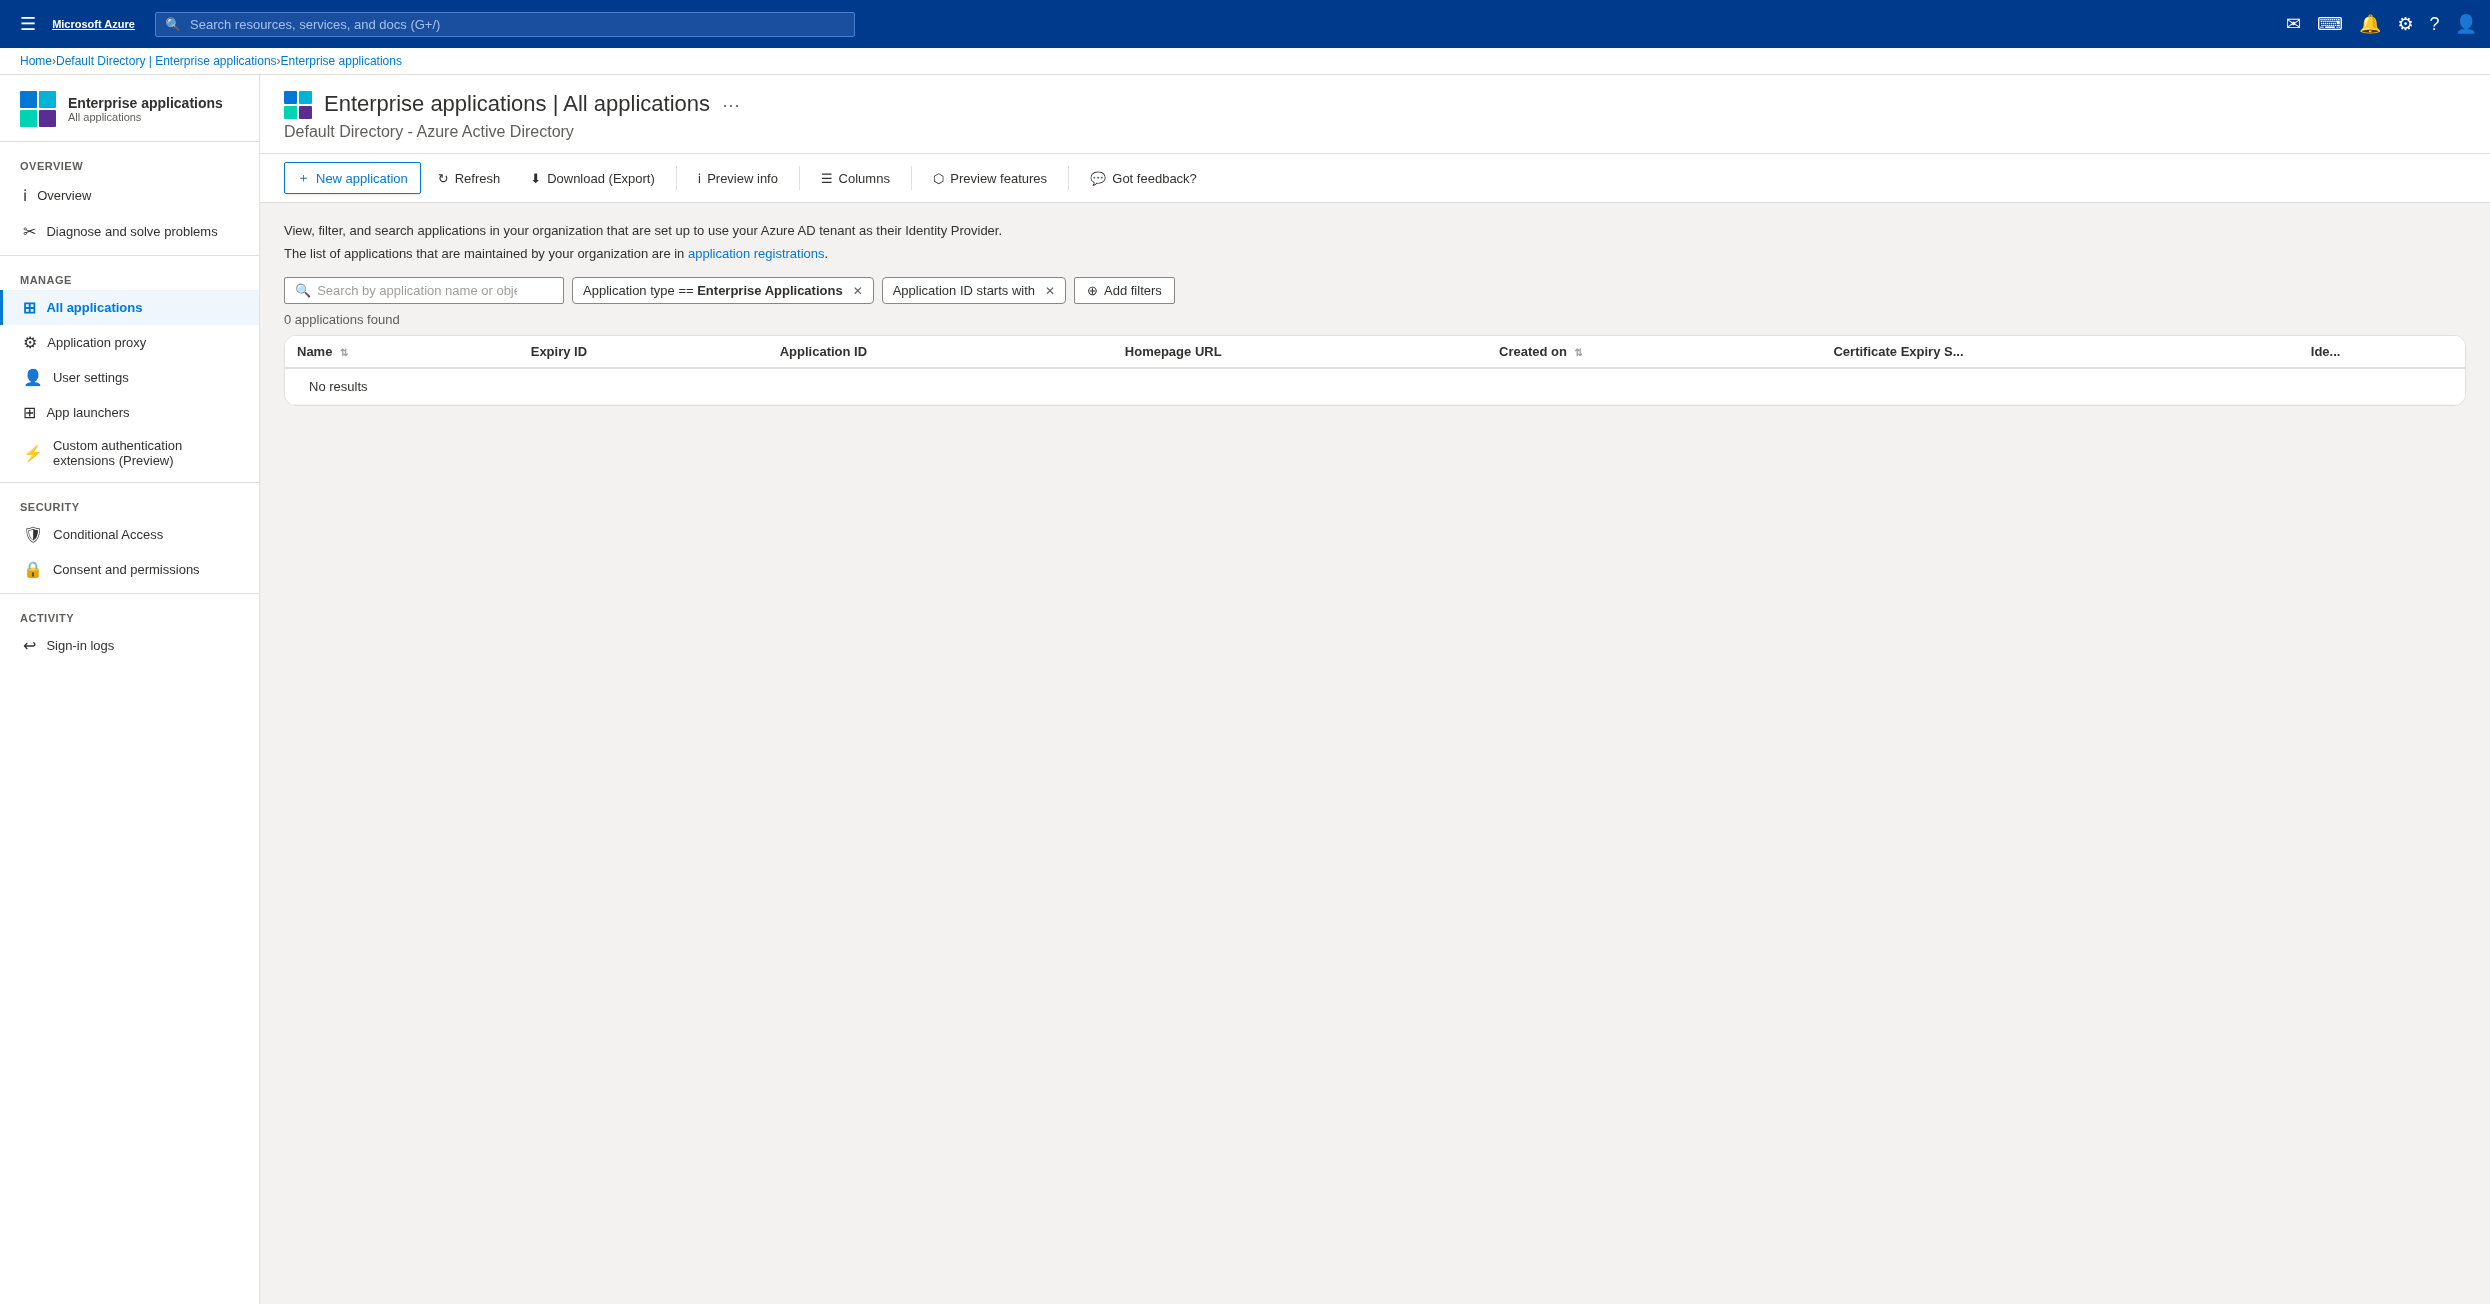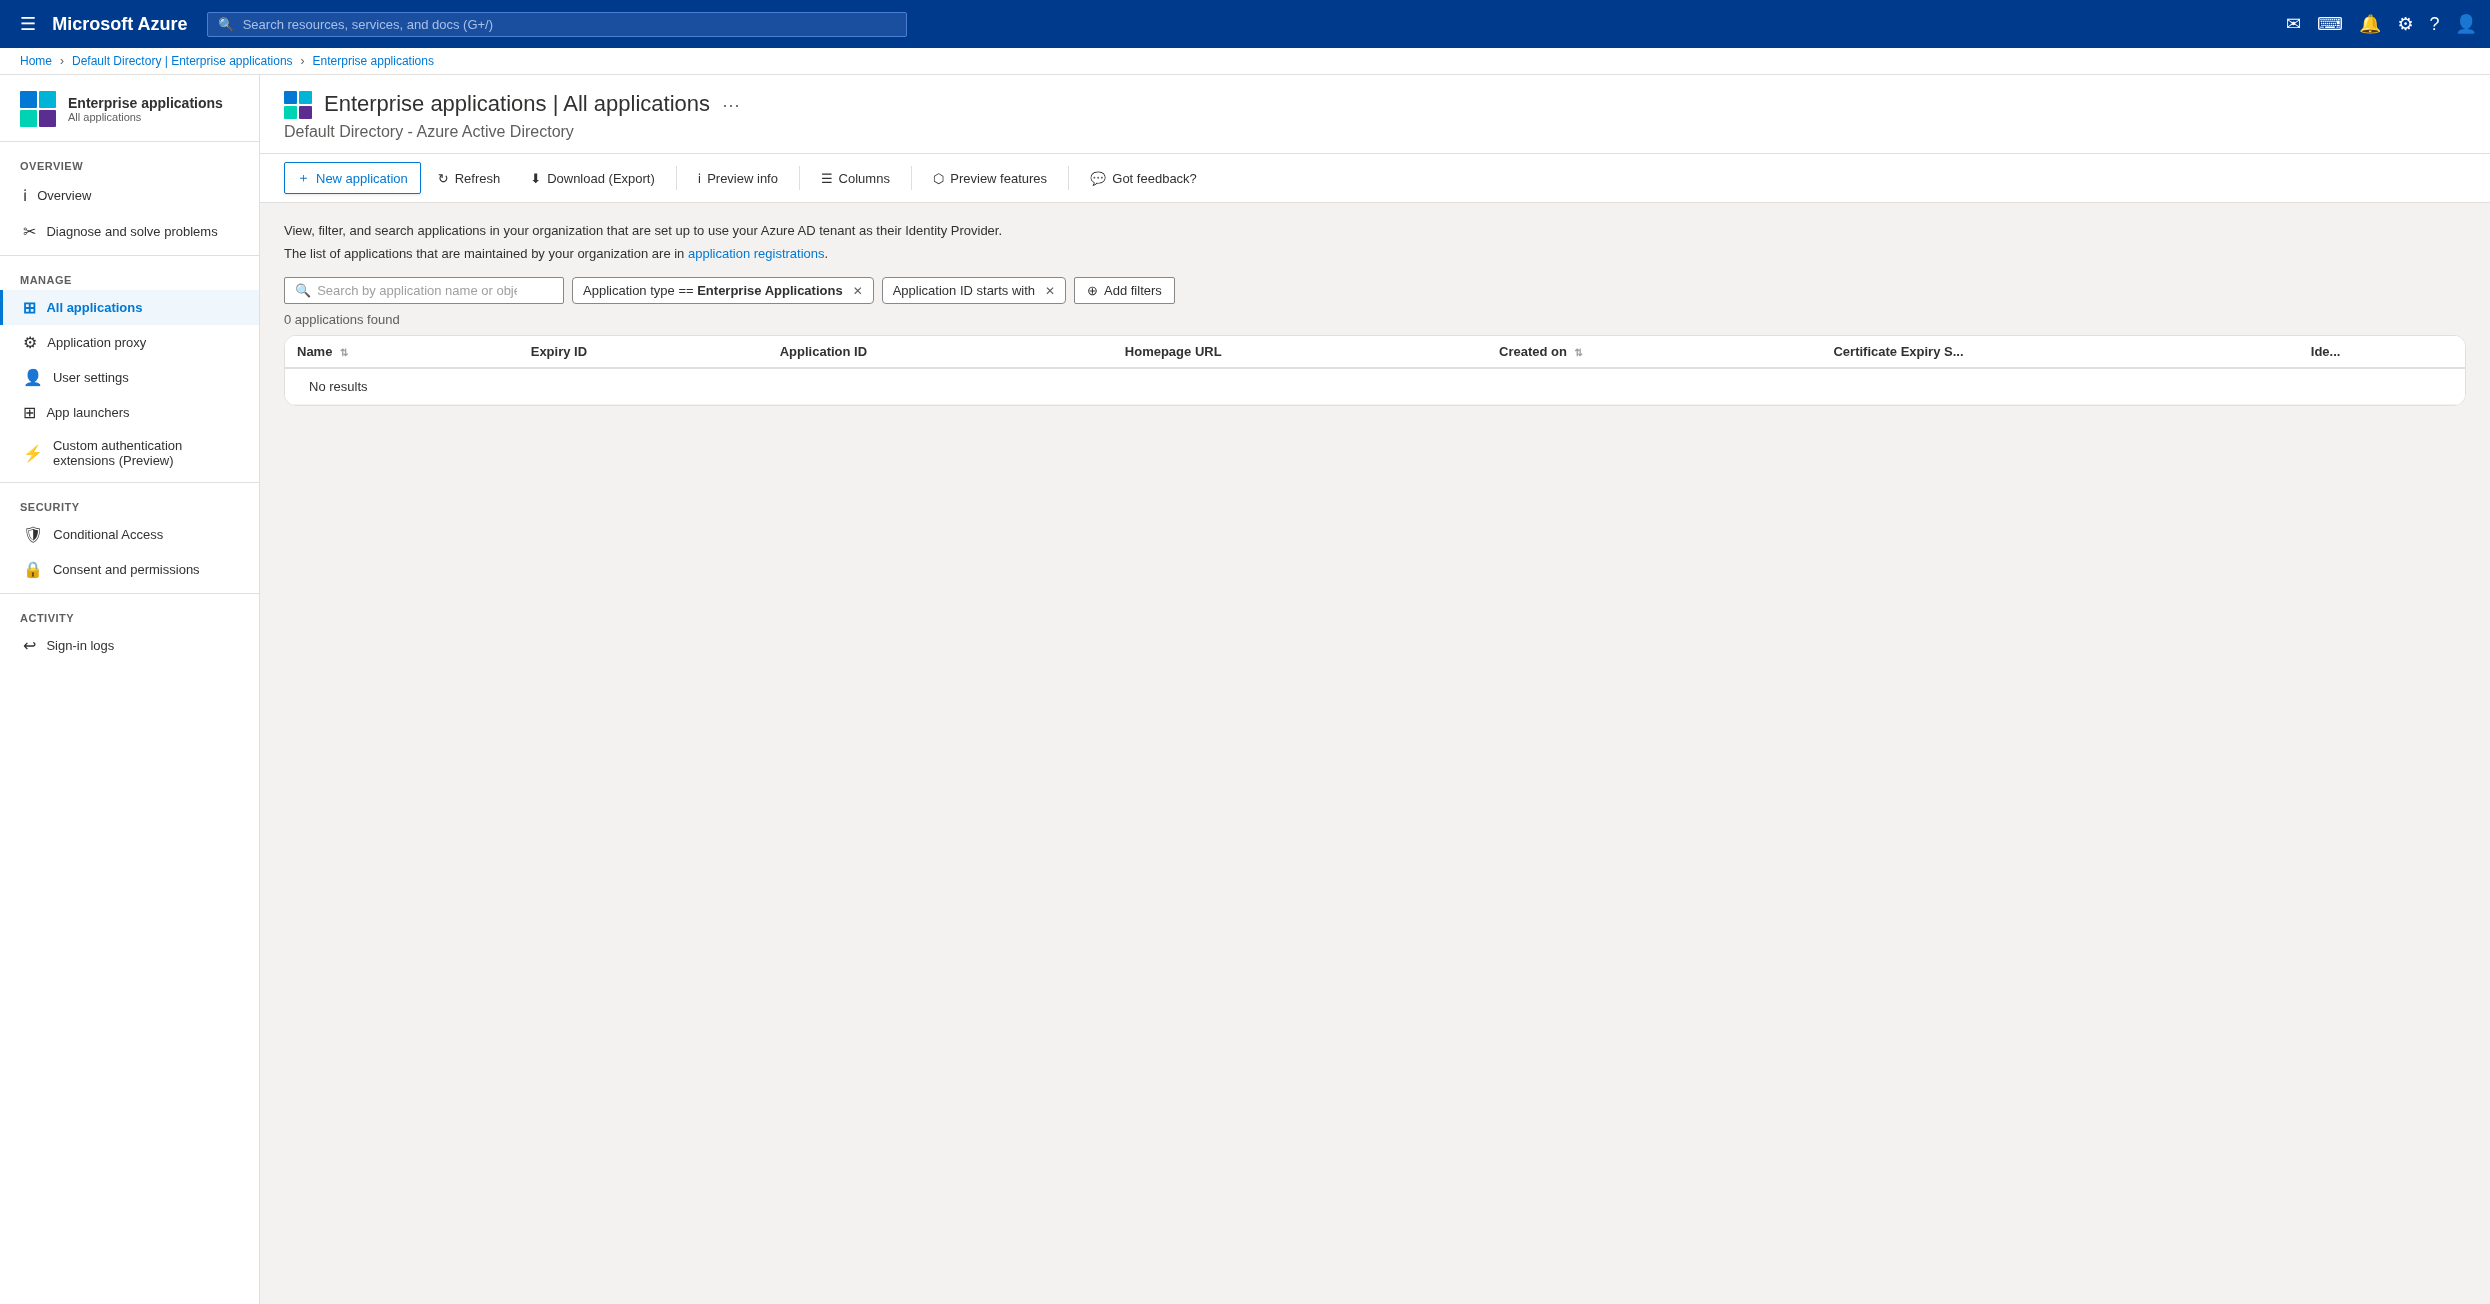--- a/index.html
+++ b/index.html
@@ -11,21 +11,21 @@
       color: #fff;
       display: flex;
       align-items: center;
       height: 48px;
       padding: 0 12px;
       gap: 8px;
       flex-shrink: 0;
       z-index: 100;
     }
     .top-nav .hamburger { cursor: pointer; font-size: 18px; padding: 4px 8px; color: #fff; }
-    .top-nav .brand { font-size: 18px; font-weight: 600; color: #fff; margin-right: 12px; white-space: nowrap; }
+    .top-nav .brand { font-size: 11px; font-weight: 600; color: #fff; margin-right: 12px; white-space: nowrap; text-decoration: underline; }
     .search-bar {
       display: flex; align-items: center;
       background: #1a4fa0;
       border: 1px solid #4a7fd4;
       border-radius: 2px;
       padding: 4px 10px;
       flex: 1; max-width: 700px;
       color: #fff;
       gap: 8px;
     }
@@ -37,21 +37,21 @@
     .nav-icons { margin-left: auto; display: flex; align-items: center; gap: 16px; }
     .nav-icon { color: #fff; font-size: 18px; cursor: pointer; }
 
     
     .breadcrumb {
       background: #fff;
       padding: 6px 20px;
       font-size: 12px;
       color: #0078d4;
       display: flex;
-      gap: 8px;
+      gap: 0;
       border-bottom: 1px solid #e1dfdd;
       flex-shrink: 0;
     }
     .breadcrumb a { color: #0078d4; text-decoration: none; }
     .breadcrumb .sep { color: #605e5c; }
 
     
     .main-layout {
       display: flex;
       flex: 1;

